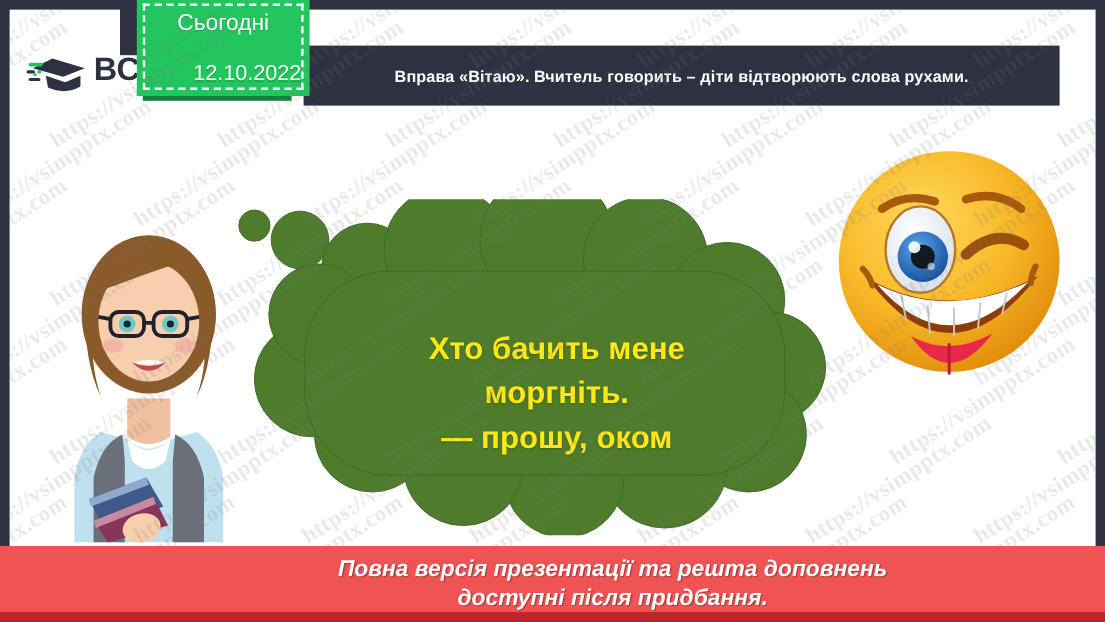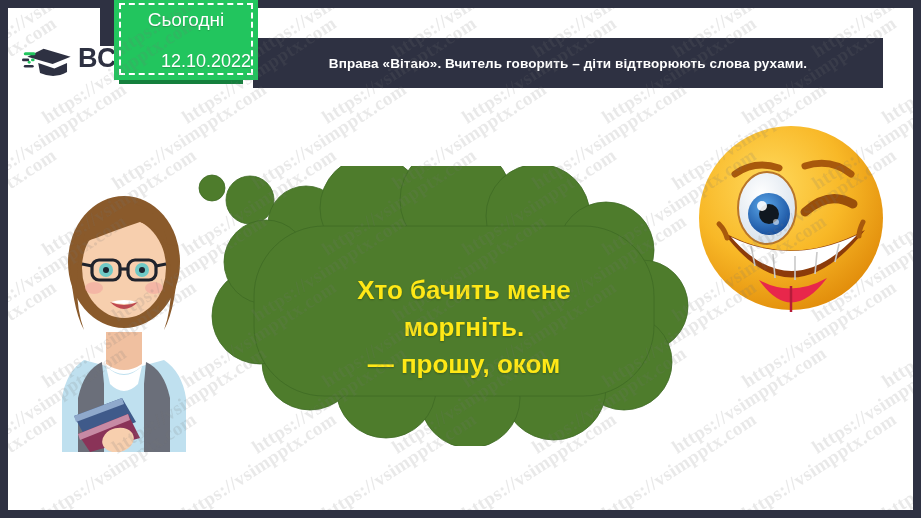--- a/index.html
+++ b/index.html
@@ -457,15 +457,22 @@
   <div class="date-badge-shadow"></div>
   <div class="date-badge">
     <span class="date-label">Сьогодні</span>
     <span class="date-value">12.10.2022</span>
   </div>
 
   <div class="header-banner">
     <div class="header-text">Вправа «Вітаю». Вчитель говорить – діти відтворюють слова рухами.</div>
   </div>
 
+  <div class="bottom-bar">
+    <div class="bottom-text">
+      <div>Повна версія презентації та решта доповнень</div>
+      <div>доступні після придбання.</div>
+    </div>
+    <div class="bottom-bar-strip"></div>
+  </div>
 
 
 </div>
 
 </body></html>

